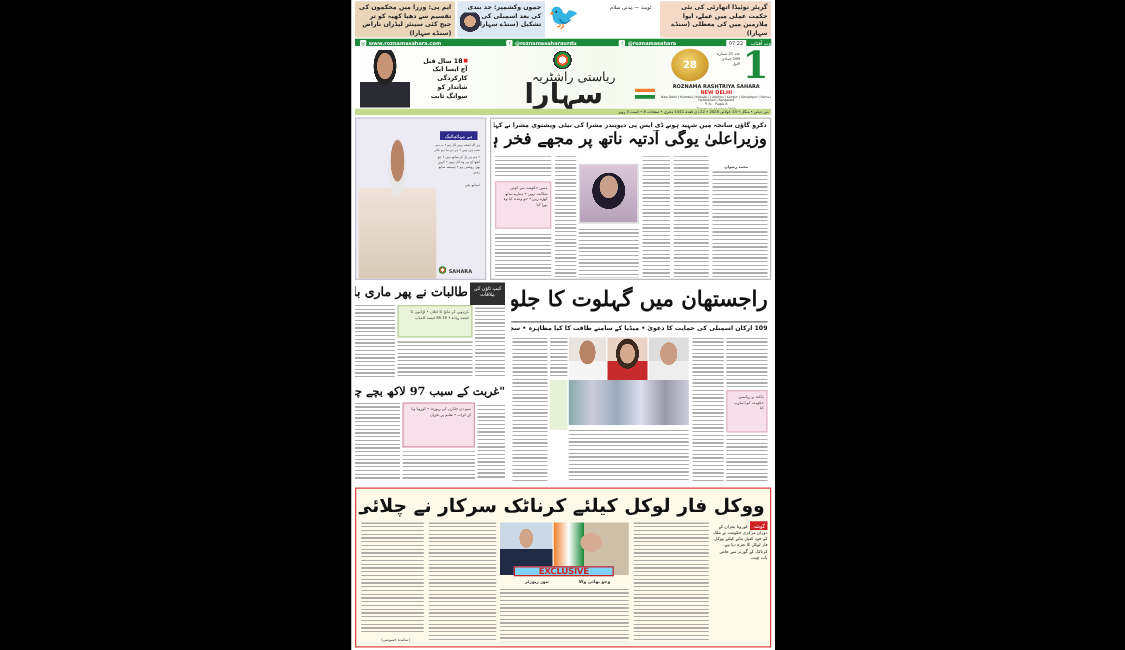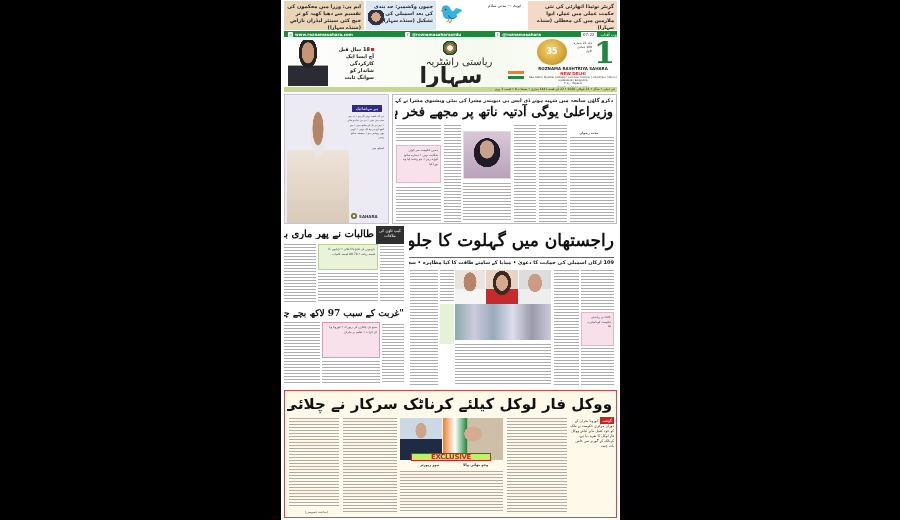--- a/index.html
+++ b/index.html
@@ -74,21 +74,21 @@
   .rp2 { left: 79px; top: 44px; width: 32px; height: 34px; background: radial-gradient(ellipse at 50% 38%, #d6a88e 26%, #3a2a22 27%, #3a2a22 40%, transparent 41%), linear-gradient(180deg, #e8d3c5 55%, #c72a2a 56%); }
   .rp3 { left: 112px; top: 44px; width: 32px; height: 34px; background: radial-gradient(ellipse at 50% 38%, #c99c83 30%, transparent 31%), linear-gradient(180deg, #ddd 55%, #eee 56%); }
   .rp4 { left: 48px; top: 78px; width: 96px; height: 36px; background: linear-gradient(90deg, #8aa 0%, #ccd 20%, #9ab 40%, #dde 60%, #99a 80%, #ccd 100%); }
   .raj-green { position: absolute; left: 33px; top: 78px; width: 14px; height: 40px; background: #e6f1d8; }
   .raj-pink { position: absolute; left: 174px; top: 86px; width: 33px; height: 34px; background: #f7e0e9; border: 1px solid #e2b5c6; font-size: 3px; line-height: 4.5px; direction: rtl; padding: 2px; color: #333; }
   
   .vocal { position: absolute; top: 390px; left: 3px; width: 333px; height: 128px; background: #fff9ea; border: 1px solid #d44; }
   .vocal .hl { position: absolute; top: 3px; right: 4px; width: 325px; font-size: 15px; line-height: 20px; font-weight: bold; direction: rtl; color: #111; white-space: nowrap; overflow: hidden; }
   .vp1 { position: absolute; left: 115px; top: 27px; width: 42px; height: 42px; background: radial-gradient(ellipse at 50% 30%, #d0a488 18%, transparent 19%), linear-gradient(180deg, #cbd8e6 50%, #1f2a44 51%); }
   .vp2 { position: absolute; left: 158px; top: 27px; width: 60px; height: 42px; background: radial-gradient(ellipse at 50% 38%, #d4ab93 20%, transparent 21%), linear-gradient(90deg, #ef7d2a 0%, #fff 20%, #1b8a3a 40%, #cdbfa8 41%, #cdbfa8 100%); }
-  .exclusive { position: absolute; left: 126px; top: 62px; width: 80px; height: 8px; background: #bef264; border: 1px solid #c22; color: #c22; font-size: 7px; line-height: 7px; font-weight: bold; text-align: center; letter-spacing: -0.3px; }
+  .exclusive { position: absolute; left: 126px; top: 62px; width: 80px; height: 8px; background: #7dd3fc; border: 1px solid #c22; color: #c22; font-size: 7px; line-height: 7px; font-weight: bold; text-align: center; letter-spacing: -0.3px; }
   .vcap1, .vcap2 { position: absolute; top: 72px; font-size: 3.5px; font-weight: bold; color: #333; direction: rtl; }
   .vcap1 { left: 135px; } .vcap2 { left: 178px; }
   .gosha { position: absolute; left: 285px; top: 26px; width: 44px; height: 98px; font-size: 3.5px; line-height: 5px; direction: rtl; color: #222; }
   .gosha .lbl { display: inline-block; background: #c22; color: #fff; font-size: 4px; padding: 1px 2px; margin-left: 2px; }
   .sig { position: absolute; left: 20px; bottom: 3px; font-size: 3px; color: #333; direction: rtl; }
 </style>
 </head>
 <body>
 
 <div class="page">
@@ -110,21 +110,21 @@
 
   </div>
 
   <div class="masthead">
     <div class="mh-person"></div>
     <div class="mh-promo"><span class="red"></span><span>18 سال قبل آج ایسا ایک کارکردگی شاندار کو سوانگ ثابت</span></div>
     <div class="logo-emblem"></div>
     <div class="logo-urdu-small">ریاستی راشٹریہ</div>
     <div class="logo-main">سہارا</div>
     <div class="logo-flag"></div>
-    <div class="coin">35</div>
+    <div class="coin">28</div>
     <div class="issue-meta">جلد 21 شمارہ 169 جمادی الاول</div>
     <div class="issue-num">1</div>
     <div class="brand-en">ROZNAMA RASHTRIYA SAHARA</div>
     <div class="brand-city">NEW DELHI</div>
     <div class="brand-cities">
       <div>New Delhi | Mumbai | Kolkata | Lucknow | Kanpur | Gorakhpur | Patna | Hyderabad | Bangalore</div>
       <div><span>₹ 3/-</span> &nbsp; <span>Pages 8</span></div>
       <div>Tuesday • 14 July • 2020</div>
     </div>
   </div>

